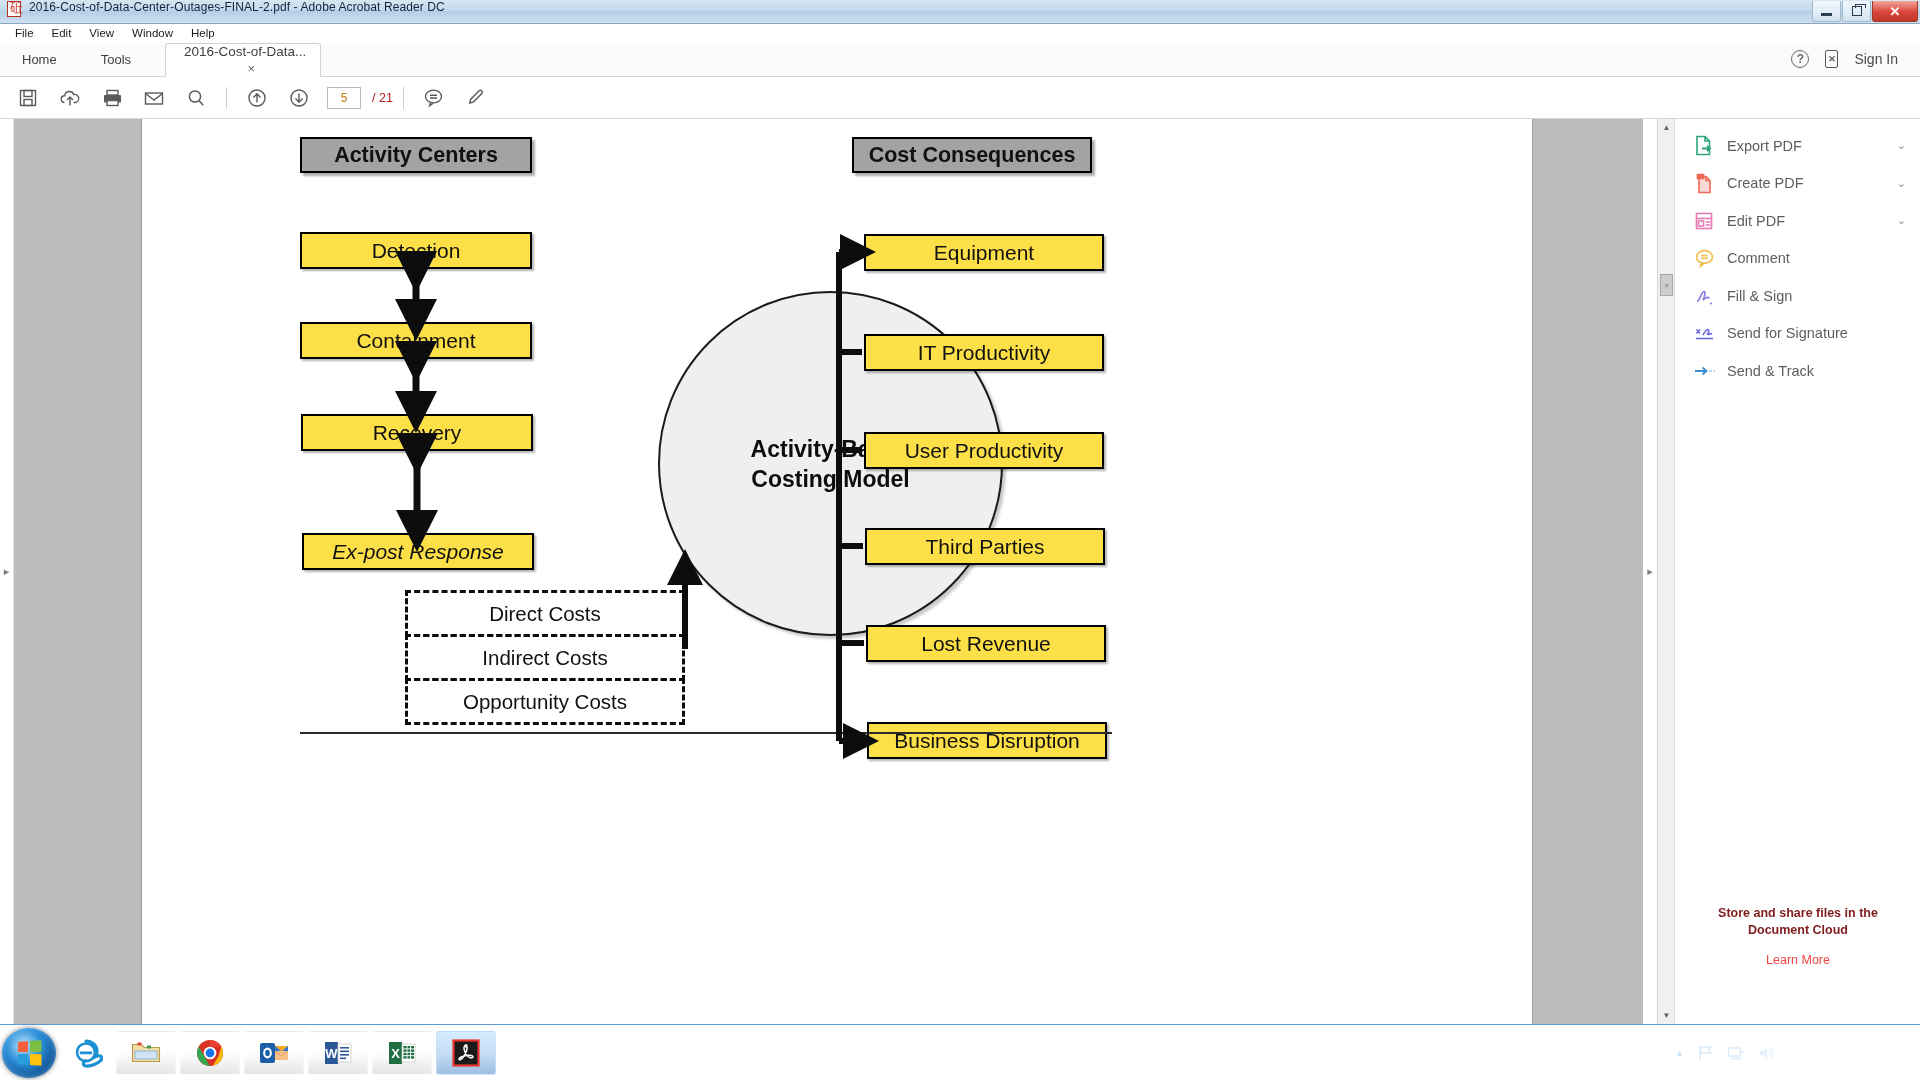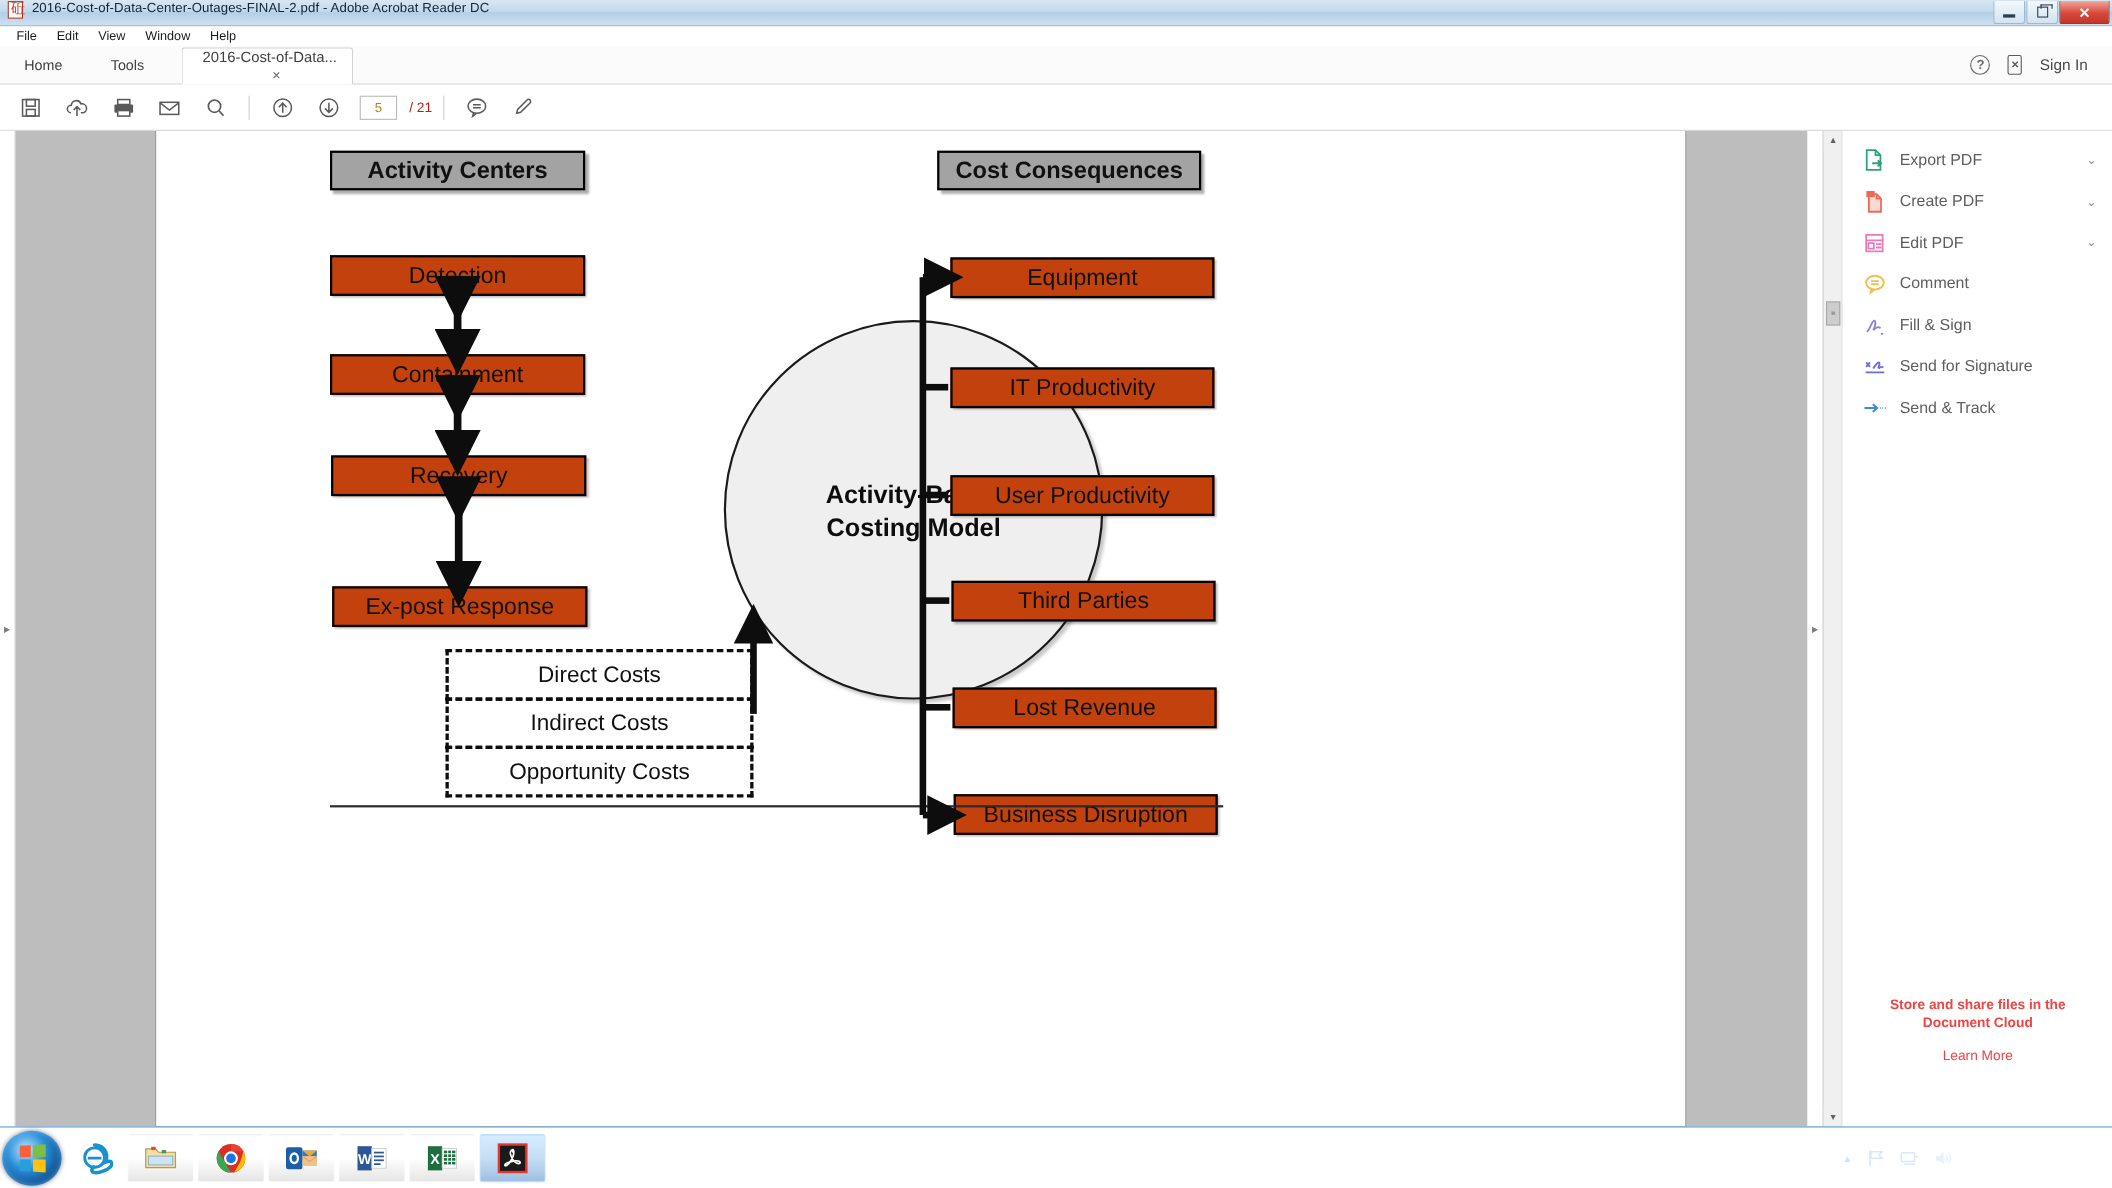--- a/index.html
+++ b/index.html
@@ -167,28 +167,28 @@
   .sb-item {
     height: 37.5px; display: flex; align-items: center; padding-left: 18px; gap: 12px;
   }
   .sb-ico { width: 22px; height: 22px; flex: none; display: flex; align-items: center; justify-content: center; }
   .sb-label { font-size: 14.5px; color: #5e5e5e; white-space: nowrap; }
   .sb-caret { margin-left: auto; margin-right: 14px; font-size: 11px; color: #8e8e8e; }
   #sb-footer {
     position: absolute; left: 0; bottom: 57px; width: 246px; text-align: center;
   }
   #sb-footer .ftitle {
-    font-size: 12.5px; color: #ef4444; font-weight: bold; line-height: 17px; padding: 0 30px;
+    font-size: 12.5px; color: #7f1d1d; font-weight: bold; line-height: 17px; padding: 0 30px;
   }
   #sb-footer .flink { font-size: 12.5px; color: #ef4444; margin-top: 14px; }
 
   
   #diagram { position: absolute; left: 0; top: 0; width: 1390px; height: 905px; }
   .dbox {
-    position: absolute; border: 2.5px solid #000; background: #c2410c;
+    position: absolute; border: 2.5px solid #000; background: #fde047;
     display: flex; align-items: center; justify-content: center;
     font-size: 21px; color: #111; white-space: nowrap;
   }
   .dbox.hdr {
     background: #a3a3a3; font-weight: bold; font-size: 21.5px;
     box-shadow: 3px 3px 2px rgba(0,0,0,.32);
   }
   .dbox.plain { box-shadow: 2px 2px 2px rgba(0,0,0,.30); }
   #circle {
     position: absolute; left: 516px; top: 172px; width: 345px; height: 345px;
@@ -361,21 +361,21 @@
     <div id="page">
 
       <div id="diagram">
 
         <div class="dbox hdr" style="left:158px; top:18px; width:232px; height:36px;">Activity Centers</div>
         <div class="dbox hdr" style="left:710px; top:18px; width:240px; height:36px;">Cost Consequences</div>
 
         <div class="dbox plain" style="left:158px; top:113px; width:232px; height:37px;">Detection</div>
         <div class="dbox plain" style="left:158px; top:203px; width:232px; height:37px;">Containment</div>
         <div class="dbox plain" style="left:159px; top:295px; width:232px; height:37px;">Recovery</div>
-        <div class="dbox plain" style="left:160px; top:414px; width:232px; height:37px;">Ex-post Response</div>
+        <div class="dbox plain" style="left:160px; top:414px; width:232px; height:37px;font-style:italic;">Ex-post Response</div>
 
         <div id="circle">
           <span>Activity-Based</span>
           <span>Costing Model</span>
         </div>
 
         <div class="dbox plain" style="left:722px; top:115px; width:240px; height:37px;">Equipment</div>
         <div class="dbox plain" style="left:722px; top:215px; width:240px; height:37px;">IT Productivity</div>
         <div class="dbox plain" style="left:722px; top:313px; width:240px; height:37px;">User Productivity</div>
         <div class="dbox plain" style="left:723px; top:409px; width:240px; height:37px;">Third Parties</div>

